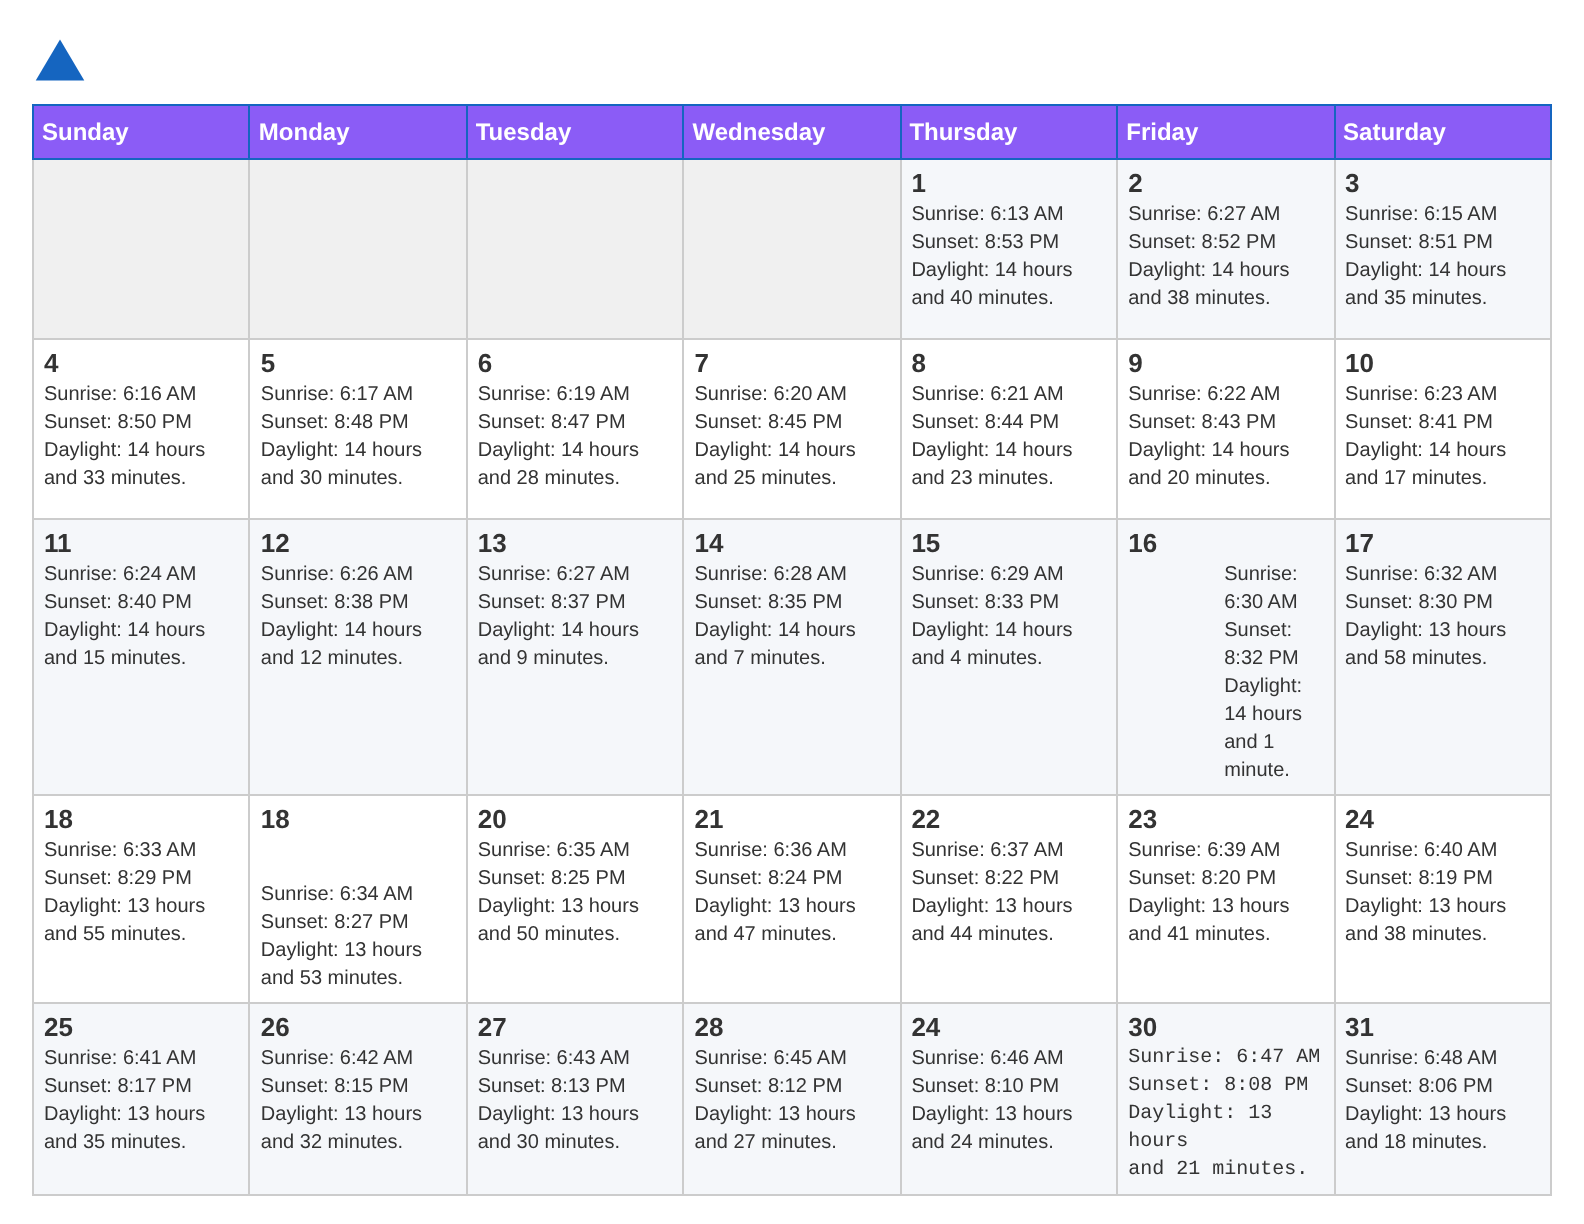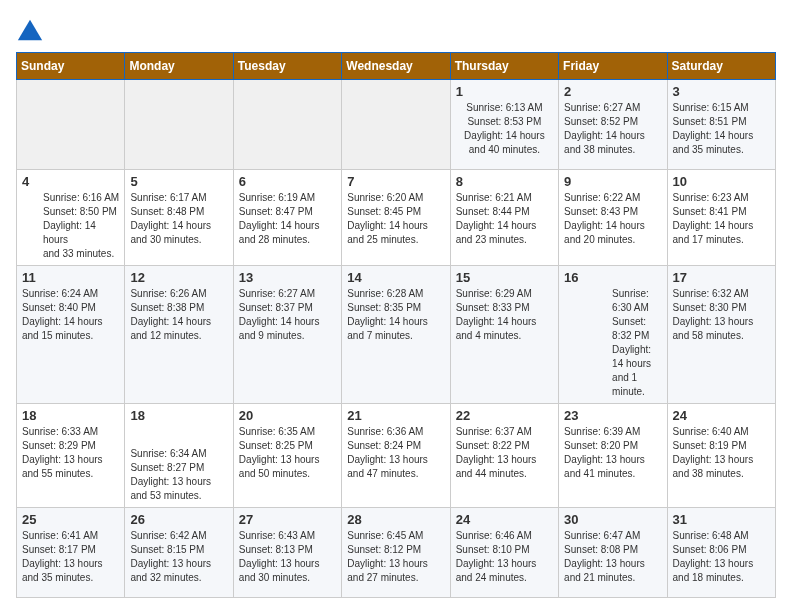--- a/index.html
+++ b/index.html
@@ -51,21 +51,21 @@
     .location-title {
       font-size: 16px;
       color: #444;
     }
     table {
       width: 100%;
       border-collapse: collapse;
       table-layout: fixed;
     }
     thead tr {
-      background: #a16207;
+      background: #8b5cf6;
     }
     thead th {
       color: #fff;
       font-size: 12px;
       font-weight: bold;
       padding: 6px 4px;
       text-align: left;
       border: 1px solid #1565c0;
     }
     tbody tr {
@@ -131,21 +131,21 @@
       </tr>
   </thead>
   <tbody id="calendar-body">
   <tr>
         <td class="empty-cell"></td>
         <td class="empty-cell"></td>
         <td class="empty-cell"></td>
         <td class="empty-cell"></td>
         <td>
           <span class="day-num">1</span>
-          <div class="day-info" style="white-space: pre-line; text-align: center;">Sunrise: 6:13 AM
+          <div class="day-info" style="white-space: pre-line;">Sunrise: 6:13 AM
 Sunset: 8:53 PM
 Daylight: 14 hours
 and 40 minutes.</div>
         </td>
         <td>
           <span class="day-num">2</span>
           <div class="day-info" style="white-space: pre-line;">Sunrise: 6:27 AM
 Sunset: 8:52 PM
 Daylight: 14 hours
 and 38 minutes.</div>
@@ -154,21 +154,21 @@
           <span class="day-num">3</span>
           <div class="day-info" style="white-space: pre-line;">Sunrise: 6:15 AM
 Sunset: 8:51 PM
 Daylight: 14 hours
 and 35 minutes.</div>
         </td>
       </tr>
       <tr>
         <td>
           <span class="day-num">4</span>
-          <div class="day-info" style="white-space: pre-line; margin-left: 21px;">Sunrise: 6:16 AM
+          <div class="day-info" style="white-space: pre-line;">Sunrise: 6:16 AM
 Sunset: 8:50 PM
 Daylight: 14 hours
 and 33 minutes.</div>
         </td>
         <td>
           <span class="day-num">5</span>
           <div class="day-info" style="white-space: pre-line;">Sunrise: 6:17 AM
 Sunset: 8:48 PM
 Daylight: 14 hours
 and 30 minutes.</div>
@@ -342,21 +342,21 @@
         </td>
         <td>
           <span class="day-num">24</span>
           <div class="day-info" style="white-space: pre-line;">Sunrise: 6:46 AM
 Sunset: 8:10 PM
 Daylight: 13 hours
 and 24 minutes.</div>
         </td>
         <td>
           <span class="day-num">30</span>
-          <div class="day-info" style="white-space: pre-line;">Sunrise: 6:47 AM
+          <div class="day-info" style="white-space: pre-line; font-family: Liberation Mono, monospace;">Sunrise: 6:47 AM
 Sunset: 8:08 PM
 Daylight: 13 hours
 and 21 minutes.</div>
         </td>
         <td>
           <span class="day-num">31</span>
           <div class="day-info" style="white-space: pre-line;">Sunrise: 6:48 AM
 Sunset: 8:06 PM
 Daylight: 13 hours
 and 18 minutes.</div>

